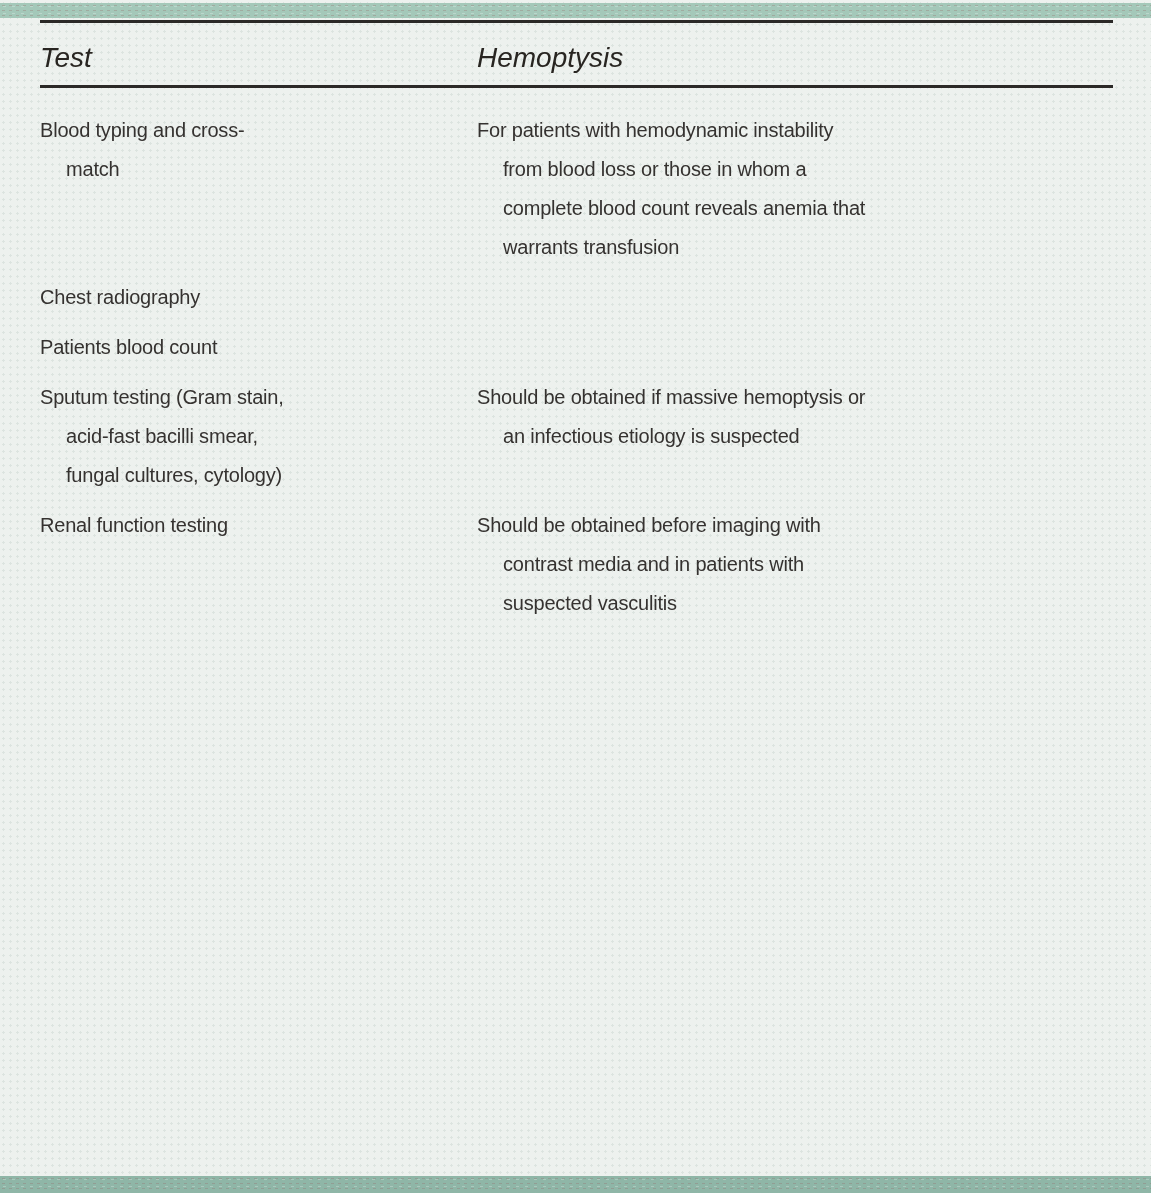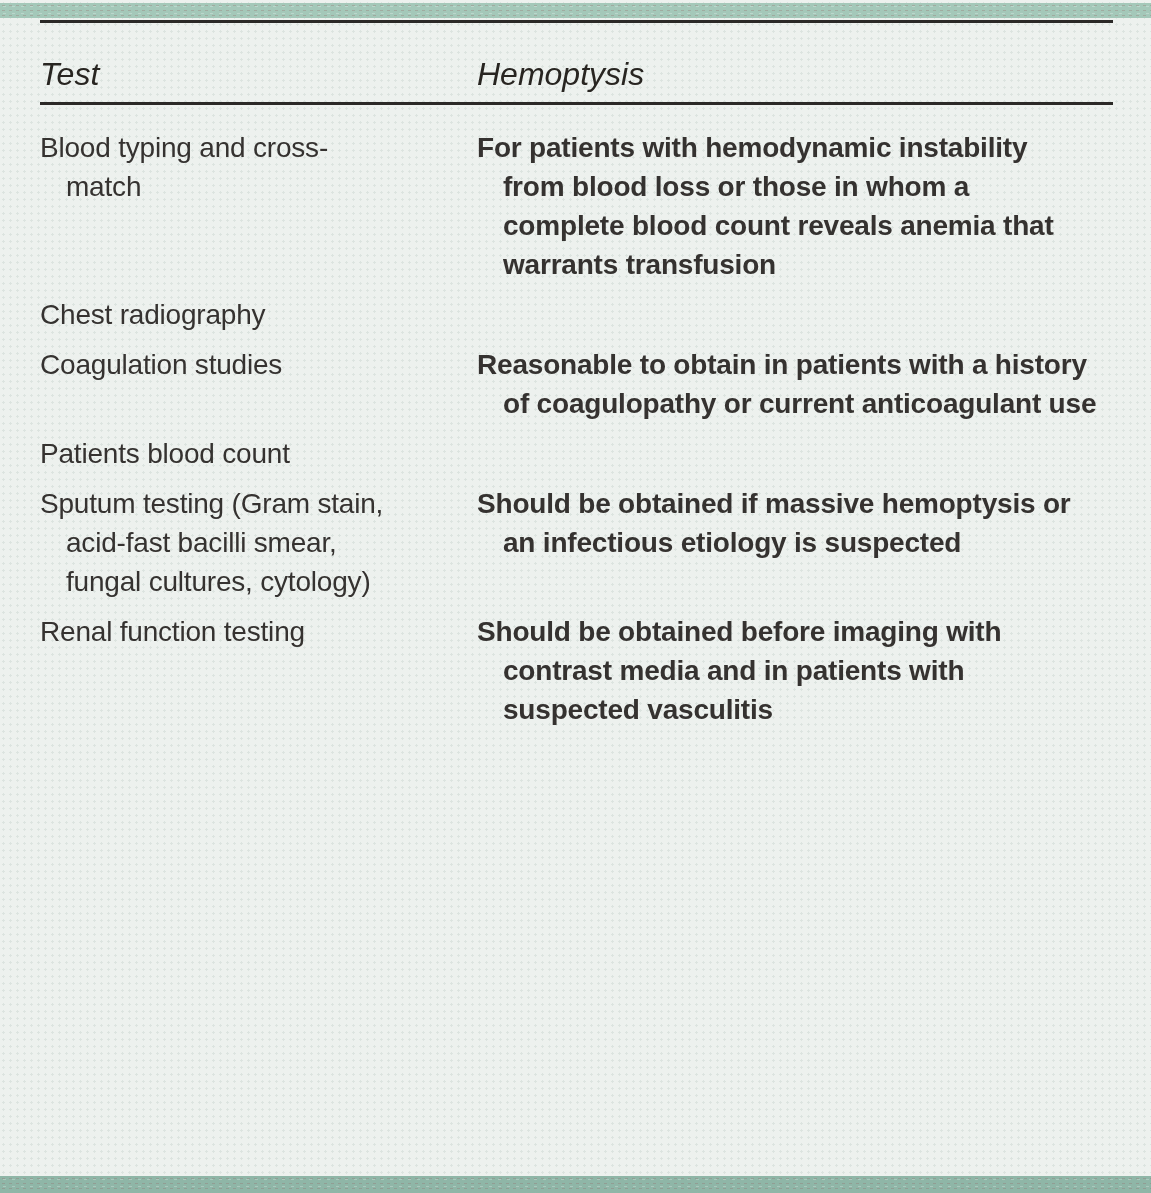--- a/index.html
+++ b/index.html
@@ -43,46 +43,46 @@
 
   .rule {
     height: 3px;
     background: var(--rule, #2b2927);
   }
   .rule.first  { margin-top: 20px; }
   .rule.second { margin-top: 8px; }
 
   .hdr-row {
     display: flex;
-    margin-top: 32px;
-    font-size: 32px;
+    margin-top: 15px;
+    font-size: 28px;
     font-style: italic;
     line-height: 39px;
     color: var(--title-text, #282521);
   }
 
   .col1 { flex: 0 0 437px; }
   .col2 { flex: 1 1 auto; }
 
   .rows { padding-top: 23px; }
   .row {
     display: flex;
     margin-bottom: 11px;
-    font-size: 28px;
+    font-size: 20px;
     line-height: 39px;
     letter-spacing: -0.2px;
     color: var(--body-text, #353230);
   }
   .cell {
     white-space: pre-line;
     padding-left: 26px;
     text-indent: -26px;
     box-sizing: border-box;
   }
-  .col2.cell { padding-right: 10px; font-weight: bold; }
+  .col2.cell { padding-right: 10px; }
 </style>
 </head>
 <body>
 
 <div class="page">
   <div class="bar top"></div>
 
   <div class="content">
 
     <div class="rule first"></div>
@@ -100,25 +100,20 @@
 match</div>
         <div class="col2 cell">For patients with hemodynamic instability
 from blood loss or those in whom a
 complete blood count reveals anemia that
 warrants transfusion</div>
       </div>
       <div class="row">
         <div class="col1 cell">Chest radiography</div>
       </div>
       <div class="row">
-        <div class="col1 cell">Coagulation studies</div>
-        <div class="col2 cell">Reasonable to obtain in patients with a history
-of coagulopathy or current anticoagulant use</div>
-      </div>
-      <div class="row">
         <div class="col1 cell">Patients blood count</div>
       </div>
       <div class="row">
         <div class="col1 cell">Sputum testing (Gram stain,
 acid-fast bacilli smear,
 fungal cultures, cytology)</div>
         <div class="col2 cell">Should be obtained if massive hemoptysis or
 an infectious etiology is suspected</div>
       </div>
       <div class="row">

